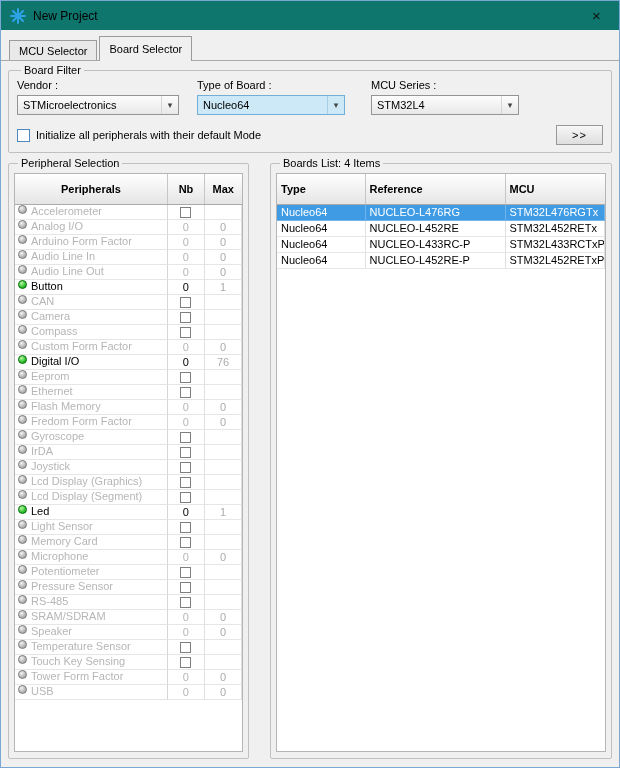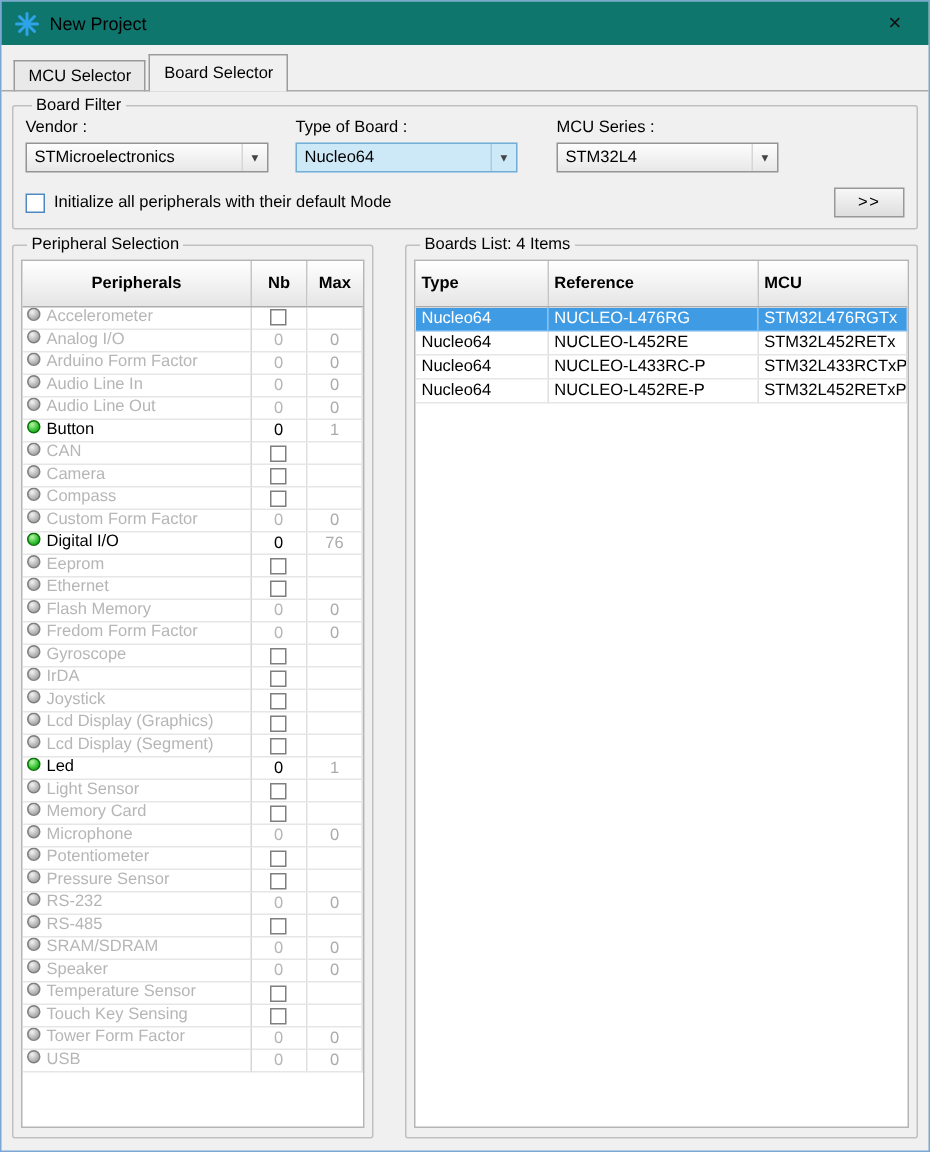--- a/index.html
+++ b/index.html
@@ -354,28 +354,20 @@
                   <td class="p-name">
                     <span class="led gray"></span>
                     <span>Pressure Sensor</span>
                   </td>
                   <td class="p-nb"><span class="tbl-cb"></span></td>
                   <td class="p-max"></td>
                 </tr>
                 <tr class="disabled">
                   <td class="p-name">
                     <span class="led gray"></span>
-                    <span>RS-232</span>
-                  </td>
-                  <td class="p-nb">0</td>
-                  <td class="p-max">0</td>
-                </tr>
-                <tr class="disabled">
-                  <td class="p-name">
-                    <span class="led gray"></span>
                     <span>RS-485</span>
                   </td>
                   <td class="p-nb"><span class="tbl-cb"></span></td>
                   <td class="p-max"></td>
                 </tr>
                 <tr class="disabled">
                   <td class="p-name">
                     <span class="led gray"></span>
                     <span>SRAM/SDRAM</span>
                   </td>

